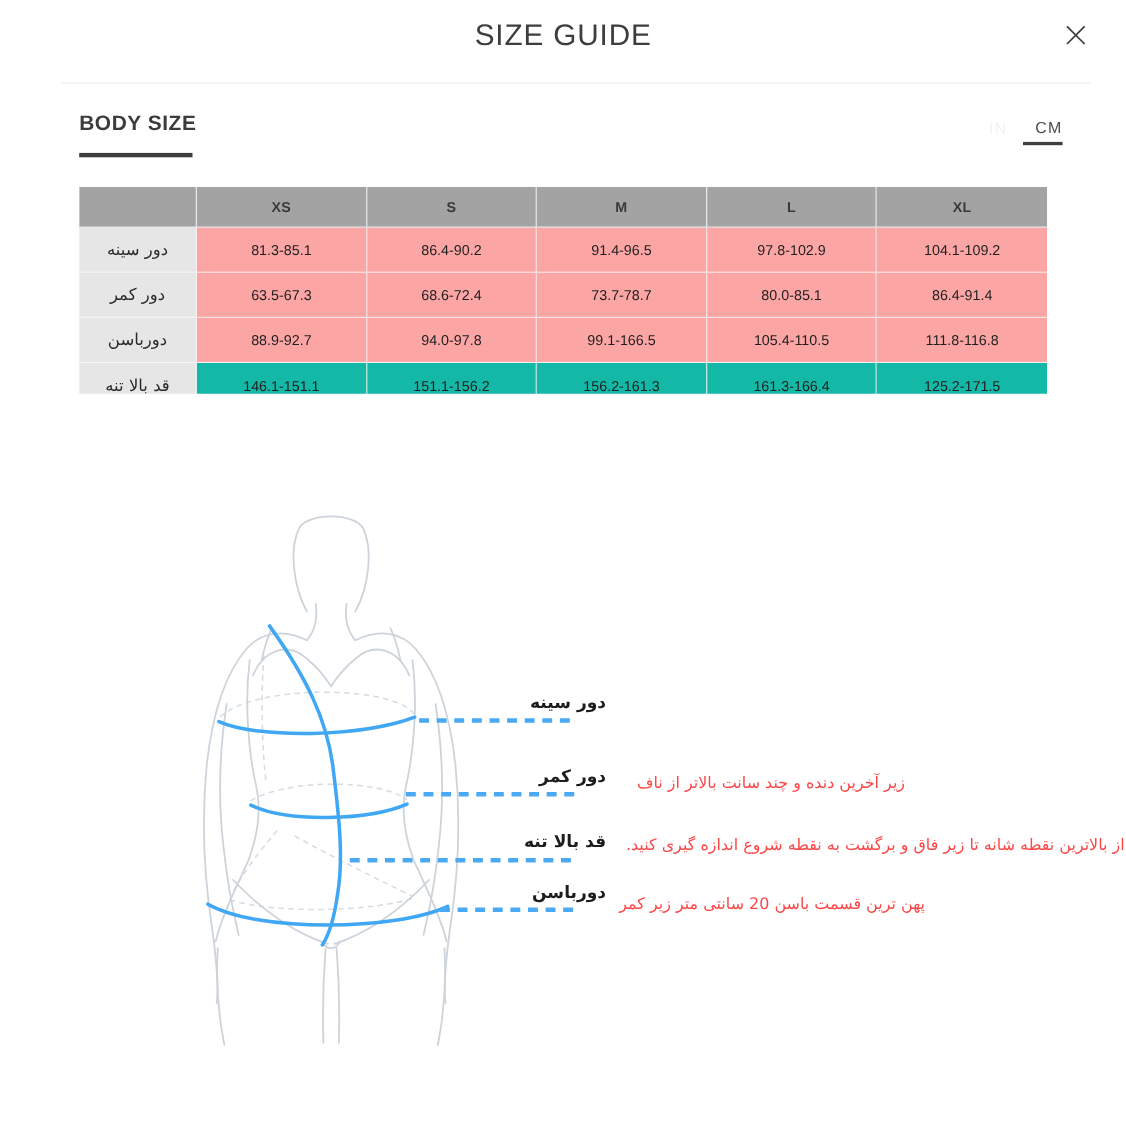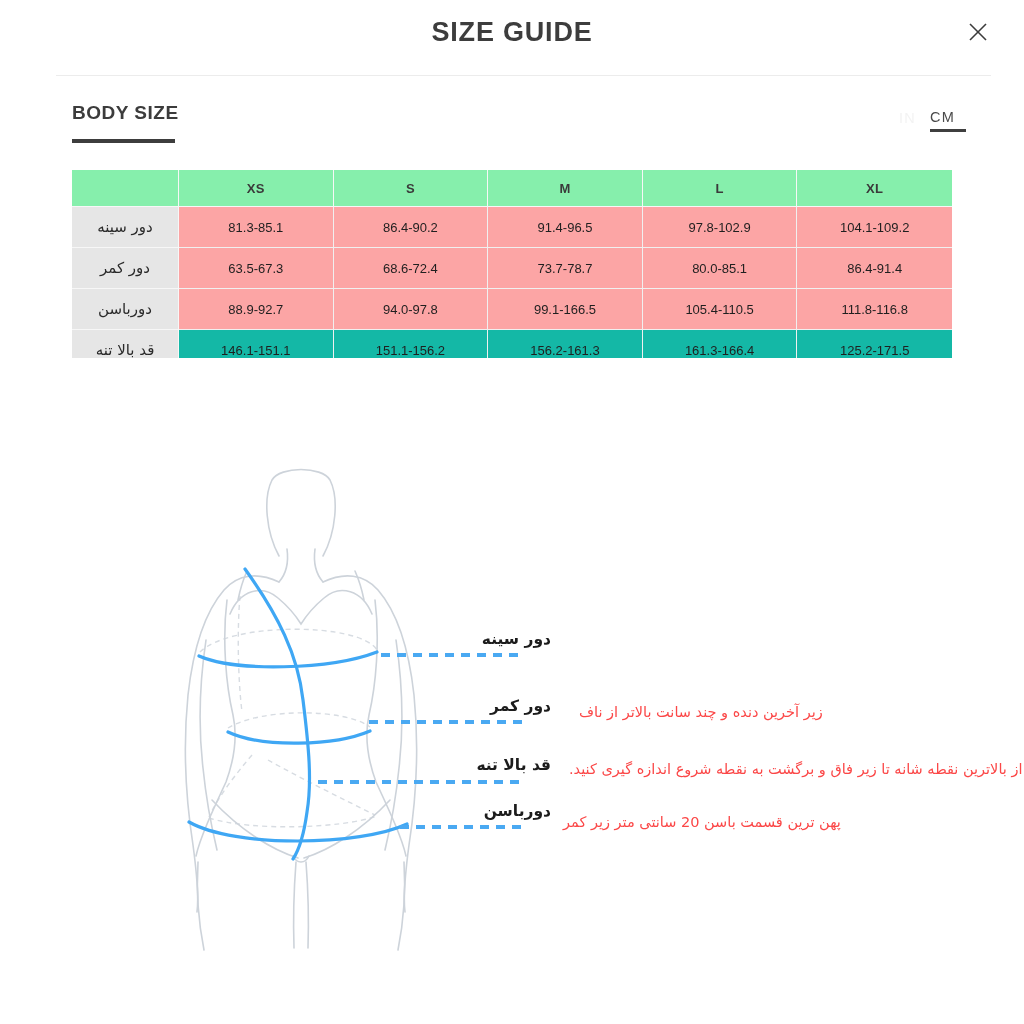--- a/index.html
+++ b/index.html
@@ -6,21 +6,21 @@
   body {
     width:1024px; height:1024px; position:relative; overflow:hidden;
     background:#ffffff;
     font-family:"Liberation Sans","DejaVu Sans",sans-serif;
     color:#3c3c3c;
   }
   
   .modal-header { position:absolute; top:0; left:0; width:1024px; height:76px; }
   .modal-title {
     position:absolute; top:17px; left:0; width:1024px; text-align:center;
-    font-size:27px; font-weight:700; letter-spacing:0.8px; color:#3d3d3d;
+    font-size:27px; font-weight:400; letter-spacing:0.8px; color:#3d3d3d;
   }
   .close-btn {
     position:absolute; top:20px; right:34px; width:24px; height:24px;
     background:none; border:none; padding:0; cursor:pointer;
   }
   .header-divider {
     position:absolute; top:75px; left:56px; right:33px; height:1px; background:#ececec;
   }
   
   .section-title {
@@ -28,34 +28,34 @@
     font-size:19px; font-weight:700; letter-spacing:0.5px; color:#3c3c3c;
   }
   .section-underline {
     position:absolute; top:139px; left:72px; width:103px; height:3.5px; background:#3d3d3d;
   }
   .units {
     position:absolute; top:109px; right:58px; display:flex; align-items:flex-start; gap:14px;
   }
   .unit { font-size:14.5px; letter-spacing:1.2px; cursor:pointer; }
   .unit-in { color:#f3f3f3; font-weight:400; padding-top:1px; }
-  .unit-cm { color:#4a4a4a; font-weight:400; }
+  .unit-cm { color:#4a4a4a; font-weight:400;text-align:right; }
   .unit-cm .unit-underline { margin-top:4px; height:2.5px; background:#3f3f3f; width:100%; min-width:36px; }
   
   .table-wrap {
     position:absolute; top:170px; left:72px; width:880px; height:188px; overflow:hidden;
   }
   .trow { display:grid; grid-template-columns:107px repeat(5,1fr); height:41px; }
   .trow.thead { height:37px; }
   .cell {
     display:flex; align-items:center; justify-content:center;
     font-size:13px; overflow:hidden;
   }
   .hcell {
-    background:#86efac; font-weight:700; color:#3a3a3a; letter-spacing:0.3px;
+    background:#a3a3a3; font-weight:700; color:#3a3a3a; letter-spacing:0.3px;
     border-right:1px solid #f7f7f7; border-bottom:1px solid #f7f7f7;
   }
   .lcell {
     background:#e6e6e6; color:#2a2a2a; font-size:15px;
     font-family:"DejaVu Sans",sans-serif;
     border-right:1px solid #f7f7f7; border-bottom:1px solid #f7f7f7;
   }
   .vcell {
     background:#fca5a5; color:#1f1f1f;
     border-right:1px solid #f0f0f0; border-bottom:1px solid #f0f0f0;

